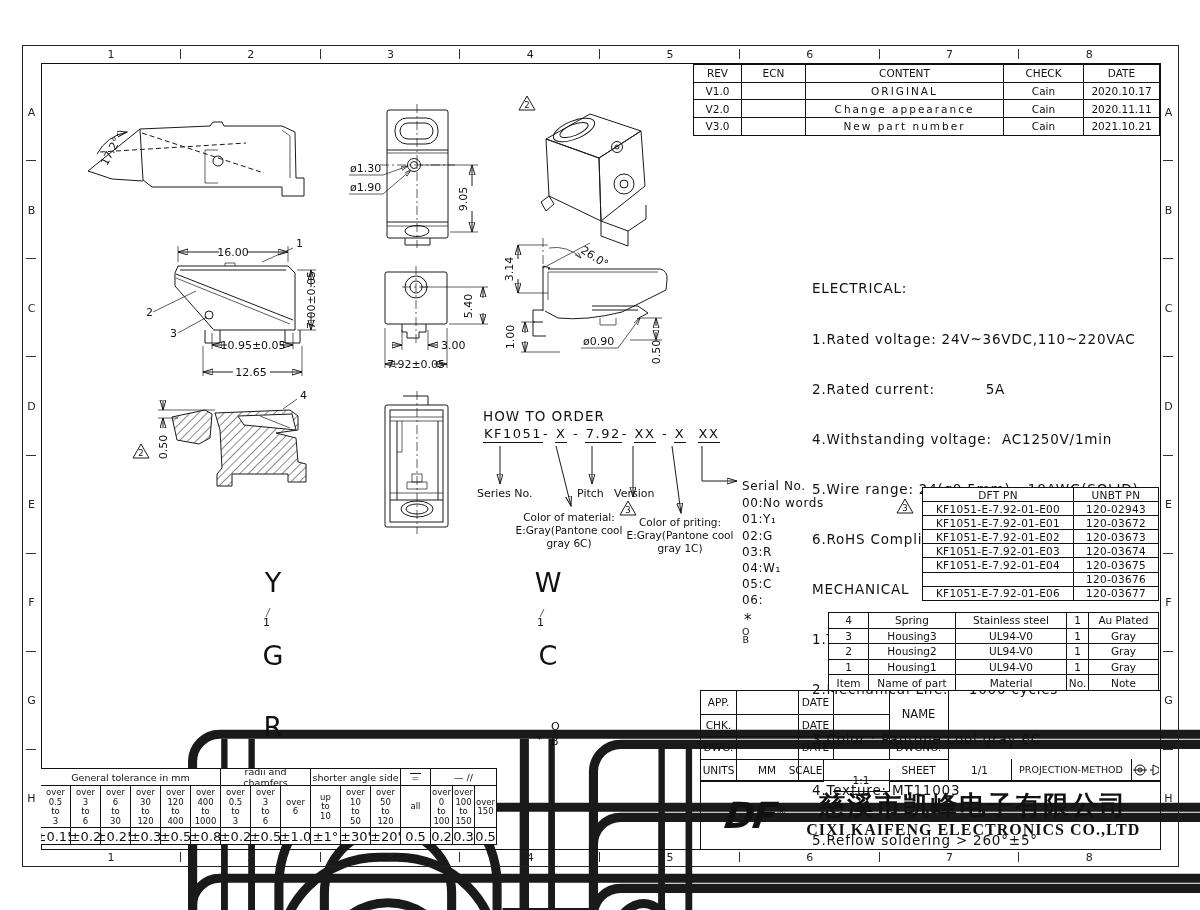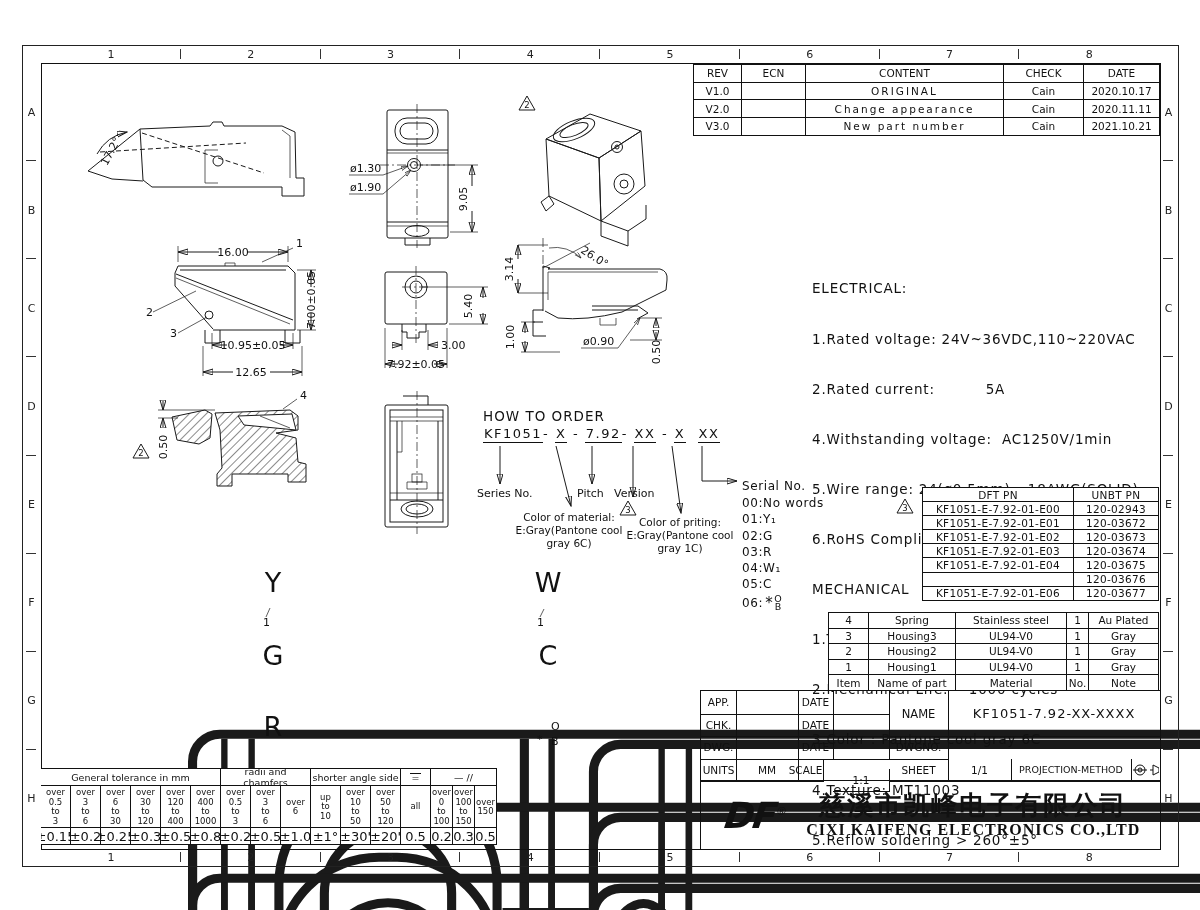--- a/index.html
+++ b/index.html
@@ -47,21 +47,21 @@
   #order-code{left:483px;top:426px;font-size:13px;letter-spacing:1.5px;white-space:pre;}
   #order-code .ou{border-bottom:1px solid #111;padding:0 1px 1px 1px;}
   .olabel{font-size:11px;}
   #lbl-series{left:477px;top:487px;}
   #lbl-pitch{left:577px;top:487px;}
   #lbl-version{left:614px;top:487px;}
   #lbl-material{left:511px;top:511px;width:116px;text-align:center;font-size:10.5px;line-height:13px;}
   #lbl-printing{left:626px;top:516px;width:108px;text-align:center;font-size:10.5px;line-height:13px;}
   #serial-block{left:742px;top:478px;font-size:12px;letter-spacing:.6px;line-height:16.2px;}
   #serial-block .st{margin-bottom:1px;}
-  #serial06{display:flex;align-items:flex-end;}
+  #serial06{display:flex;align-items:flex-start;flex-direction:column;}
   #serial06 .star{font-size:15px;margin:3px 1px 0 2px;}
   #serial06 .stack{display:flex;flex-direction:column;font-size:9.5px;line-height:8.5px;text-align:center;}
   
   #views{left:0;top:0;width:1200px;height:910px;pointer-events:none;}
   #views path,#views line,#views rect,#views circle,#views ellipse,#views polygon,#views polyline
     {stroke:#1a1a1a;stroke-width:1;fill:none;}
   #views text{stroke:none;fill:#111;font-family:"DejaVu Sans","Liberation Sans",sans-serif;font-size:11px;}
   #views text.tri{font-size:8.5px;}
   #views text.big{font-size:27px;}
   #views .dash{stroke-dasharray:5,3;}
@@ -559,21 +559,20 @@
     <div class="tc" style="left:132px;top:22.5px;width:56px;height:22.5px;"></div>
     <div class="tc" style="left:0;top:45px;width:35px;height:22.5px;">DWG.</div>
     <div class="tc" style="left:35px;top:45px;width:62px;height:22.5px;"></div>
     <div class="tc" style="left:97px;top:45px;width:35px;height:22.5px;">DATE</div>
     <div class="tc" style="left:132px;top:45px;width:56px;height:22.5px;"></div>
     <div class="tc" style="left:0;top:67.5px;width:35px;height:22.5px;">UNITS</div>
     <div class="tc" style="left:35px;top:67.5px;width:62px;height:22.5px;">MM</div>
     <div class="tc" style="left:87px;top:67.5px;width:35px;height:22.5px;">SCALE</div>
     <div class="tc" style="left:132px;top:67.5px;width:56px;height:22.5px;margin-top:10px;">1:1</div>
     <div class="tc" style="left:188px;top:0;width:59px;height:45px;font-size:11.5px;">NAME</div>
-    <div class="tc" style="left:247px;top:0;width:212px;height:45px;font-size:13px;letter-spacing:1px;">KF1051-7.92-XX-XXXX</div>
     <div class="tc" style="left:188px;top:45px;width:59px;height:22.5px;">DWGNO.</div>
     <div class="tc" style="left:188px;top:67.5px;width:59px;height:22.5px;">SHEET</div>
     <div class="tc" style="left:247px;top:67.5px;width:63px;height:22.5px;">1/1</div>
     <div class="tc" style="left:310px;top:67.5px;width:120px;height:22.5px;font-size:9.5px;">PROJECTION-METHOD</div>
     <div class="tc" style="left:430px;top:67.5px;width:29px;height:22.5px;">
       <svg class="psym" width="26" height="14">
         <circle cx="7" cy="7" r="5"></circle>
           <circle cx="7" cy="7" r="2"></circle>
         <line x1="0" y1="7" x2="14" y2="7"></line>
         <path d="M17,7 h3 M20,2 L26,5 L26,9 L20,12 Z"></path>

